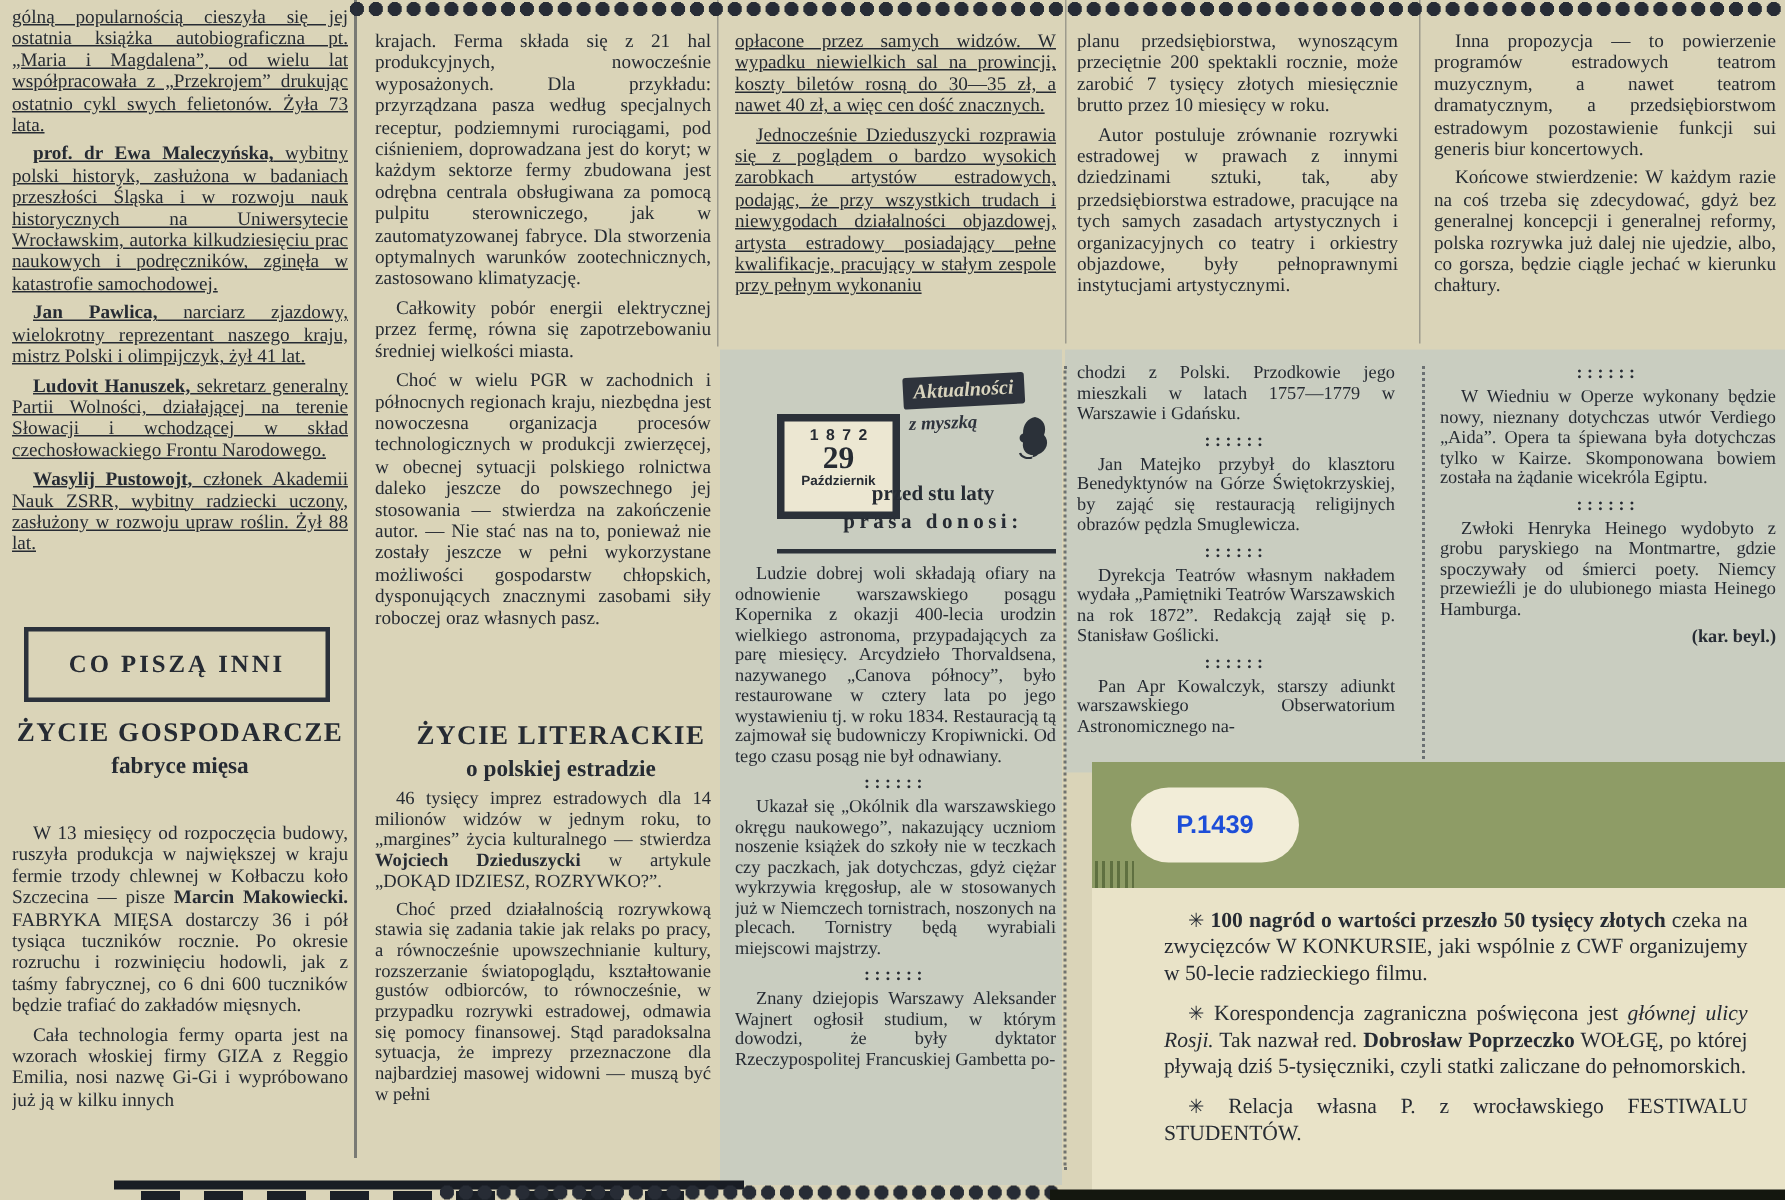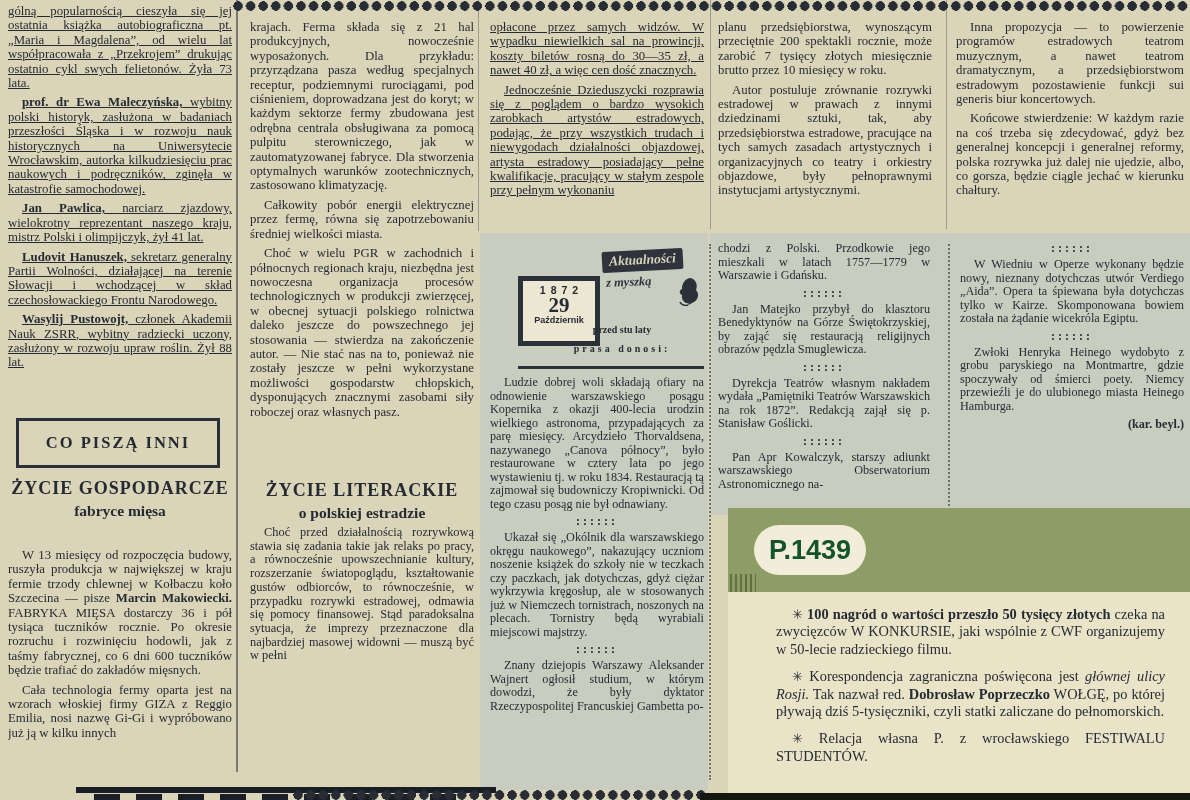--- a/index.html
+++ b/index.html
@@ -48,34 +48,34 @@
   .logo{position:absolute;left:602px;top:250px;width:100px;height:64px;}
   .logo-band{display:inline-block;background:#2e333c;color:#d8d3bd;
     font-style:italic;font-weight:bold;font-size:13.5px;padding:2px 7px 3px;
     transform:rotate(-3deg);border-radius:2px;}
   .logo-sub{font-style:italic;font-weight:bold;font-size:12.5px;color:#2e333c;
     margin:3px 0 0 4px;transform:rotate(-2deg);}
   .mouse{position:absolute;right:0px;top:26px;}
 
   
   .psl{position:absolute;left:540px;top:320px;width:164px;text-align:center;
-       font-weight:bold;font-size:10px;line-height:19px;}
+       font-weight:bold;font-size:14px;line-height:19px;}
   .psl .sp{letter-spacing:3px;}
   .psl-rule{position:absolute;left:518px;top:366px;width:186px;height:2.5px;background:#2b3139;}
 
   .sep{text-align:center;font-weight:bold;letter-spacing:3px;font-size:12px;
        line-height:10px;margin:3px 0 5px;text-indent:0;}
   .sig{text-align:right;font-weight:bold;text-indent:0;}
 
   
   .zt{position:absolute;left:728px;top:508px;width:462px;height:292px;}
   .zt-head{position:absolute;left:0;top:0;right:0;height:84px;background:#8e9c66;}
   .zt-badge{position:absolute;left:26px;top:17px;width:112px;height:50px;
     background:#f2edd8;border-radius:26px;display:flex;align-items:center;justify-content:center;
-    font-family:"Liberation Sans",sans-serif;font-weight:bold;font-size:27px;color:#14532d;}
+    font-family:"Liberation Sans",sans-serif;font-weight:bold;font-size:17px;color:#1d4ed8;}
   .zt-title{position:absolute;left:160px;top:6px;
     font-family:"Liberation Sans",sans-serif;font-weight:bold;font-size:27px;
     line-height:36px;color:#3c463d;letter-spacing:2px;white-space:nowrap;}
   .zt-body{position:absolute;left:0;top:84px;right:0;bottom:0;background:#e9e3c8;
     padding:14px 25px 6px 48px;box-sizing:border-box;
     font-size:14.4px;line-height:17.4px;text-align:justify;}
   .zt-body p{margin:0 0 10px 0;text-indent:16px;}
   .zt-stripes{position:absolute;left:2px;top:66px;width:26px;height:226px;
     background:repeating-linear-gradient(90deg,#57683a 0 2px,transparent 2px 5px);opacity:.85;}
   .ast{font-family:"DejaVu Sans",sans-serif;font-weight:bold;font-size:13px;}
@@ -121,26 +121,27 @@
   <p><span>W 13 miesięcy od rozpoczęcia budowy, ruszyła produkcja w największej w kraju fermie trzody chlewnej w Kołbaczu koło Szczecina — pisze </span><b>Marcin Makowiecki.</b><span> FABRYKA MIĘSA dostarczy 36 i pół tysiąca tuczników rocznie. Po okresie rozruchu i rozwinięciu hodowli, jak z taśmy fabrycznej, co 6 dni 600 tuczników będzie trafiać do zakładów mięsnych.</span></p>
   <p>Cała technologia fermy oparta jest na wzorach włoskiej firmy GIZA z Reggio Emilia, nosi nazwę Gi-Gi i wypróbowano już ją w kilku innych</p>
 </div>
 
 <div class="col" style="left:250px;top:20px;width:224px;height:452px;">
   <p class="noind">krajach. Ferma składa się z 21 hal produkcyjnych, nowocześnie wyposażonych. Dla przykładu: przyrządzana pasza według specjalnych receptur, podziemnymi rurociągami, pod ciśnieniem, doprowadzana jest do koryt; w każdym sektorze fermy zbudowana jest odrębna centrala obsługiwana za pomocą pulpitu sterowniczego, jak w zautomatyzowanej fabryce. Dla stworzenia optymalnych warunków zootechnicznych, zastosowano klimatyzację.</p>
   <p>Całkowity pobór energii elektrycznej przez fermę, równa się zapotrzebowaniu średniej wielkości miasta.</p>
   <p>Choć w wielu PGR w zachodnich i północnych regionach kraju, niezbędna jest nowoczesna organizacja procesów technologicznych w produkcji zwierzęcej, w obecnej sytuacji polskiego rolnictwa daleko jeszcze do powszechnego jej stosowania — stwierdza na zakończenie autor. — Nie stać nas na to, ponieważ nie zostały jeszcze w pełni wykorzystane możliwości gospodarstw chłopskich, dysponujących znacznymi zasobami siły roboczej oraz własnych pasz.</p>
 </div>
 
-<div class="headline" style="left:250px;top:478px;width:224px;">
+<div class="headline" style="left:262px;top:478px;width:224px;">
   <div class="h-big">ŻYCIE LITERACKIE</div>
   <div class="h-sub">o polskiej estradzie</div>
 </div>
 
 <div class="col" style="left:250px;top:526px;width:224px;height:262px;font-size:12.4px;line-height:13.7px;">
+  <p><span>46 tysięcy imprez estradowych dla 14 milionów widzów w jednym roku, to „margines” życia kulturalnego — stwierdza </span><b>Wojciech Dzieduszycki</b><span> w artykule „DOKĄD IDZIESZ, ROZRYWKO?”.</span></p>
   <p>Choć przed działalnością rozrywkową stawia się zadania takie jak relaks po pracy, a równocześnie upowszechnianie kultury, rozszerzanie światopoglądu, kształtowanie gustów odbiorców, to równocześnie, w przypadku rozrywki estradowej, odmawia się pomocy finansowej. Stąd paradoksalna sytuacja, że imprezy przeznaczone dla najbardziej masowej widowni — muszą być w pełni</p>
 </div>
 
 <div class="col" style="left:490px;top:20px;width:214px;height:210px;text-decoration:underline;">
   <p class="noind">opłacone przez samych widzów. W wypadku niewielkich sal na prowincji, koszty biletów rosną do 30—35 zł, a nawet 40 zł, a więc cen dość znacznych.</p>
   <p>Jednocześnie Dzieduszycki rozprawia się z poglądem o bardzo wysokich zarobkach artystów estradowych, podając, że przy wszystkich trudach i niewygodach działalności objazdowej, artysta estradowy posiadający pełne kwalifikacje, pracujący w stałym zespole przy pełnym wykonaniu</p>
 </div>
 
 <div class="cal">
   <div class="cal-year">1872</div>

